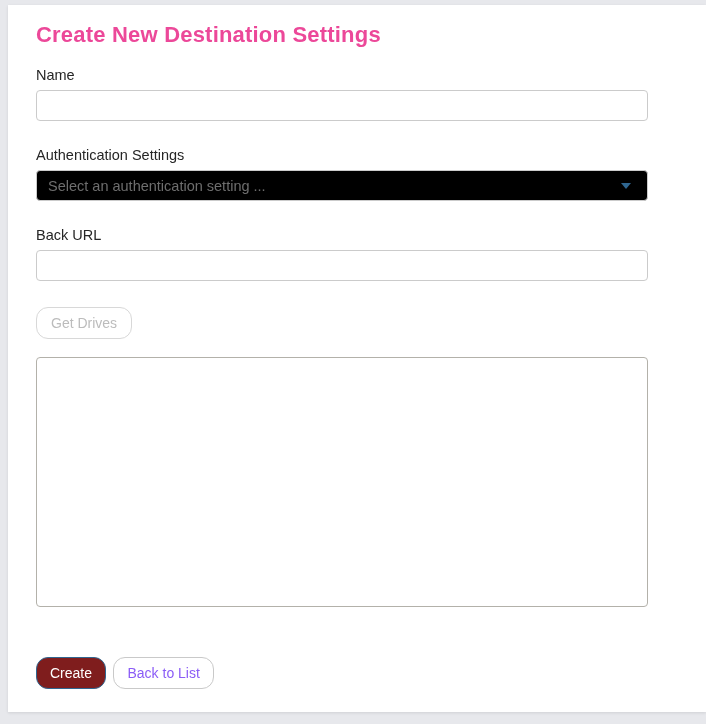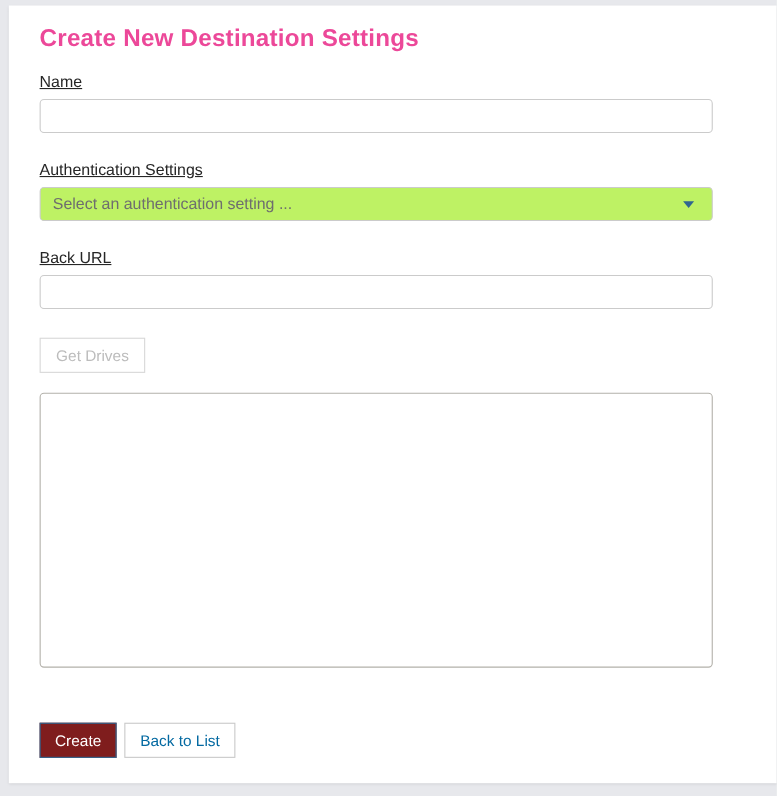--- a/index.html
+++ b/index.html
@@ -23,42 +23,41 @@
     font-weight: bold;
     color: #ec4899;
     letter-spacing: 0.2px;
   }
   .form-group { margin-bottom: 26px; }
   .form-group label {
     display: block;
     font-size: 14.5px;
     color: #262626;
     margin-bottom: 7px;
-    text-decoration: underline;
   }
   .text-input {
     display: block;
     width: 100%;
     height: 31px;
     border: 1px solid #cbcbcb;
     border-radius: 4px;
     background: #ffffff;
     font-family: "Liberation Sans", sans-serif;
     font-size: 14px;
     color: #333333;
     padding: 0 10px;
     outline: none;
   }
   .select-wrap {
     position: relative;
     width: 100%;
     height: 31px;
     border: 1px solid #cbcbcb;
     border-radius: 4px;
-    background: #bef264;
+    background: #000000;
     cursor: pointer;
   }
   .select-text {
     position: absolute;
     left: 11px; top: 50%;
     transform: translateY(-50%);
     font-size: 14.5px;
     color: #6e6e6e;
     white-space: nowrap;
   }
@@ -71,21 +70,21 @@
     border-right: 5px solid transparent;
     border-top: 6px solid #2f6690;
     pointer-events: none;
   }
   .btn {
     display: inline-block;
     font-family: "Liberation Sans", sans-serif;
     font-size: 14px;
     line-height: 1;
     padding: 8px 13px;
-    border-radius: 0;
+    border-radius: 12px;
     border: 1px solid transparent;
     cursor: pointer;
   }
   .btn-disabled {
     background: #ffffff;
     border-color: #d8d8d8;
     color: #bcbcbc;
     cursor: default;
     padding: 8px 14px;
   }
@@ -102,21 +101,21 @@
   }
   .actions { margin-top: 50px; }
   .btn-primary {
     background: #7f1d1d;
     border-color: #2f6690;
     color: #ffffff;
   }
   .btn-default {
     background: #ffffff;
     border-color: #c9c9c9;
-    color: #0369a1;
+    color: #8b5cf6;
     margin-left: 3px;
   }
 </style>
 </head>
 <body>
 
 <div class="panel">
 
   <h1 class="page-title">Create New Destination Settings</h1>
 

